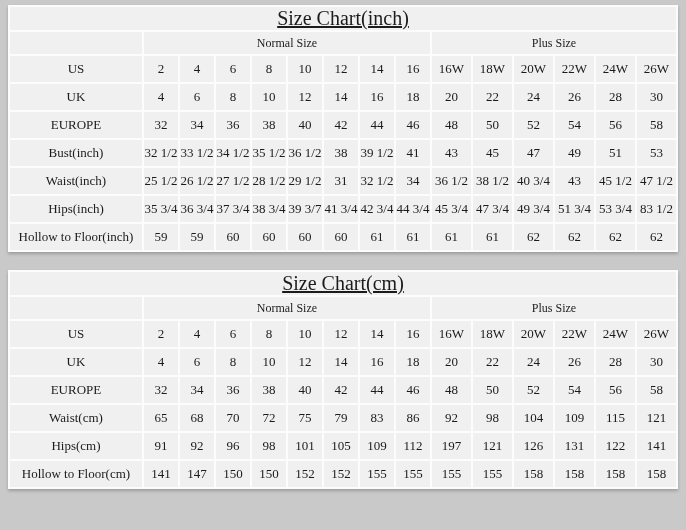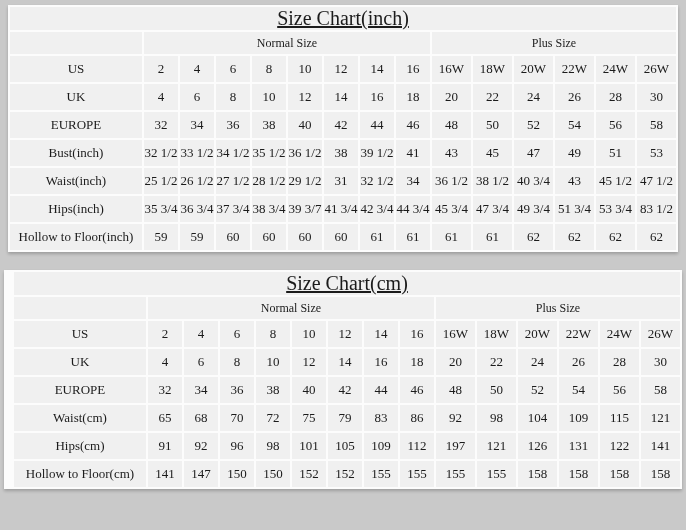--- a/index.html
+++ b/index.html
@@ -12,21 +12,21 @@
     font-family:"Liberation Serif", serif;
     color:var(--txt);
   }
   .stage{padding-top:5px;}
   table.size-chart{
     width:666px;margin:0 auto;table-layout:fixed;
     border-collapse:separate;border-spacing:2px;
     background:var(--grid);
     box-shadow:0 2px 3px rgba(0,0,0,.22);
   }
-  table.size-chart + table.size-chart{margin-top:18px;padding-left:8px;}
+  table.size-chart + table.size-chart{margin-top:18px;}
   td{
     background:var(--cell-bg);
     text-align:center;vertical-align:middle;
     padding:0;white-space:nowrap;overflow:hidden;
   }
   td.title-cell{height:21px;font-size:20px;text-decoration:underline;}
   td.group-cell{height:22px;font-size:12px;}
   td.corner-cell{height:22px;}
   td.label-cell{height:26px;font-size:13px;}
   td.value-cell{height:26px;font-size:13px;}

